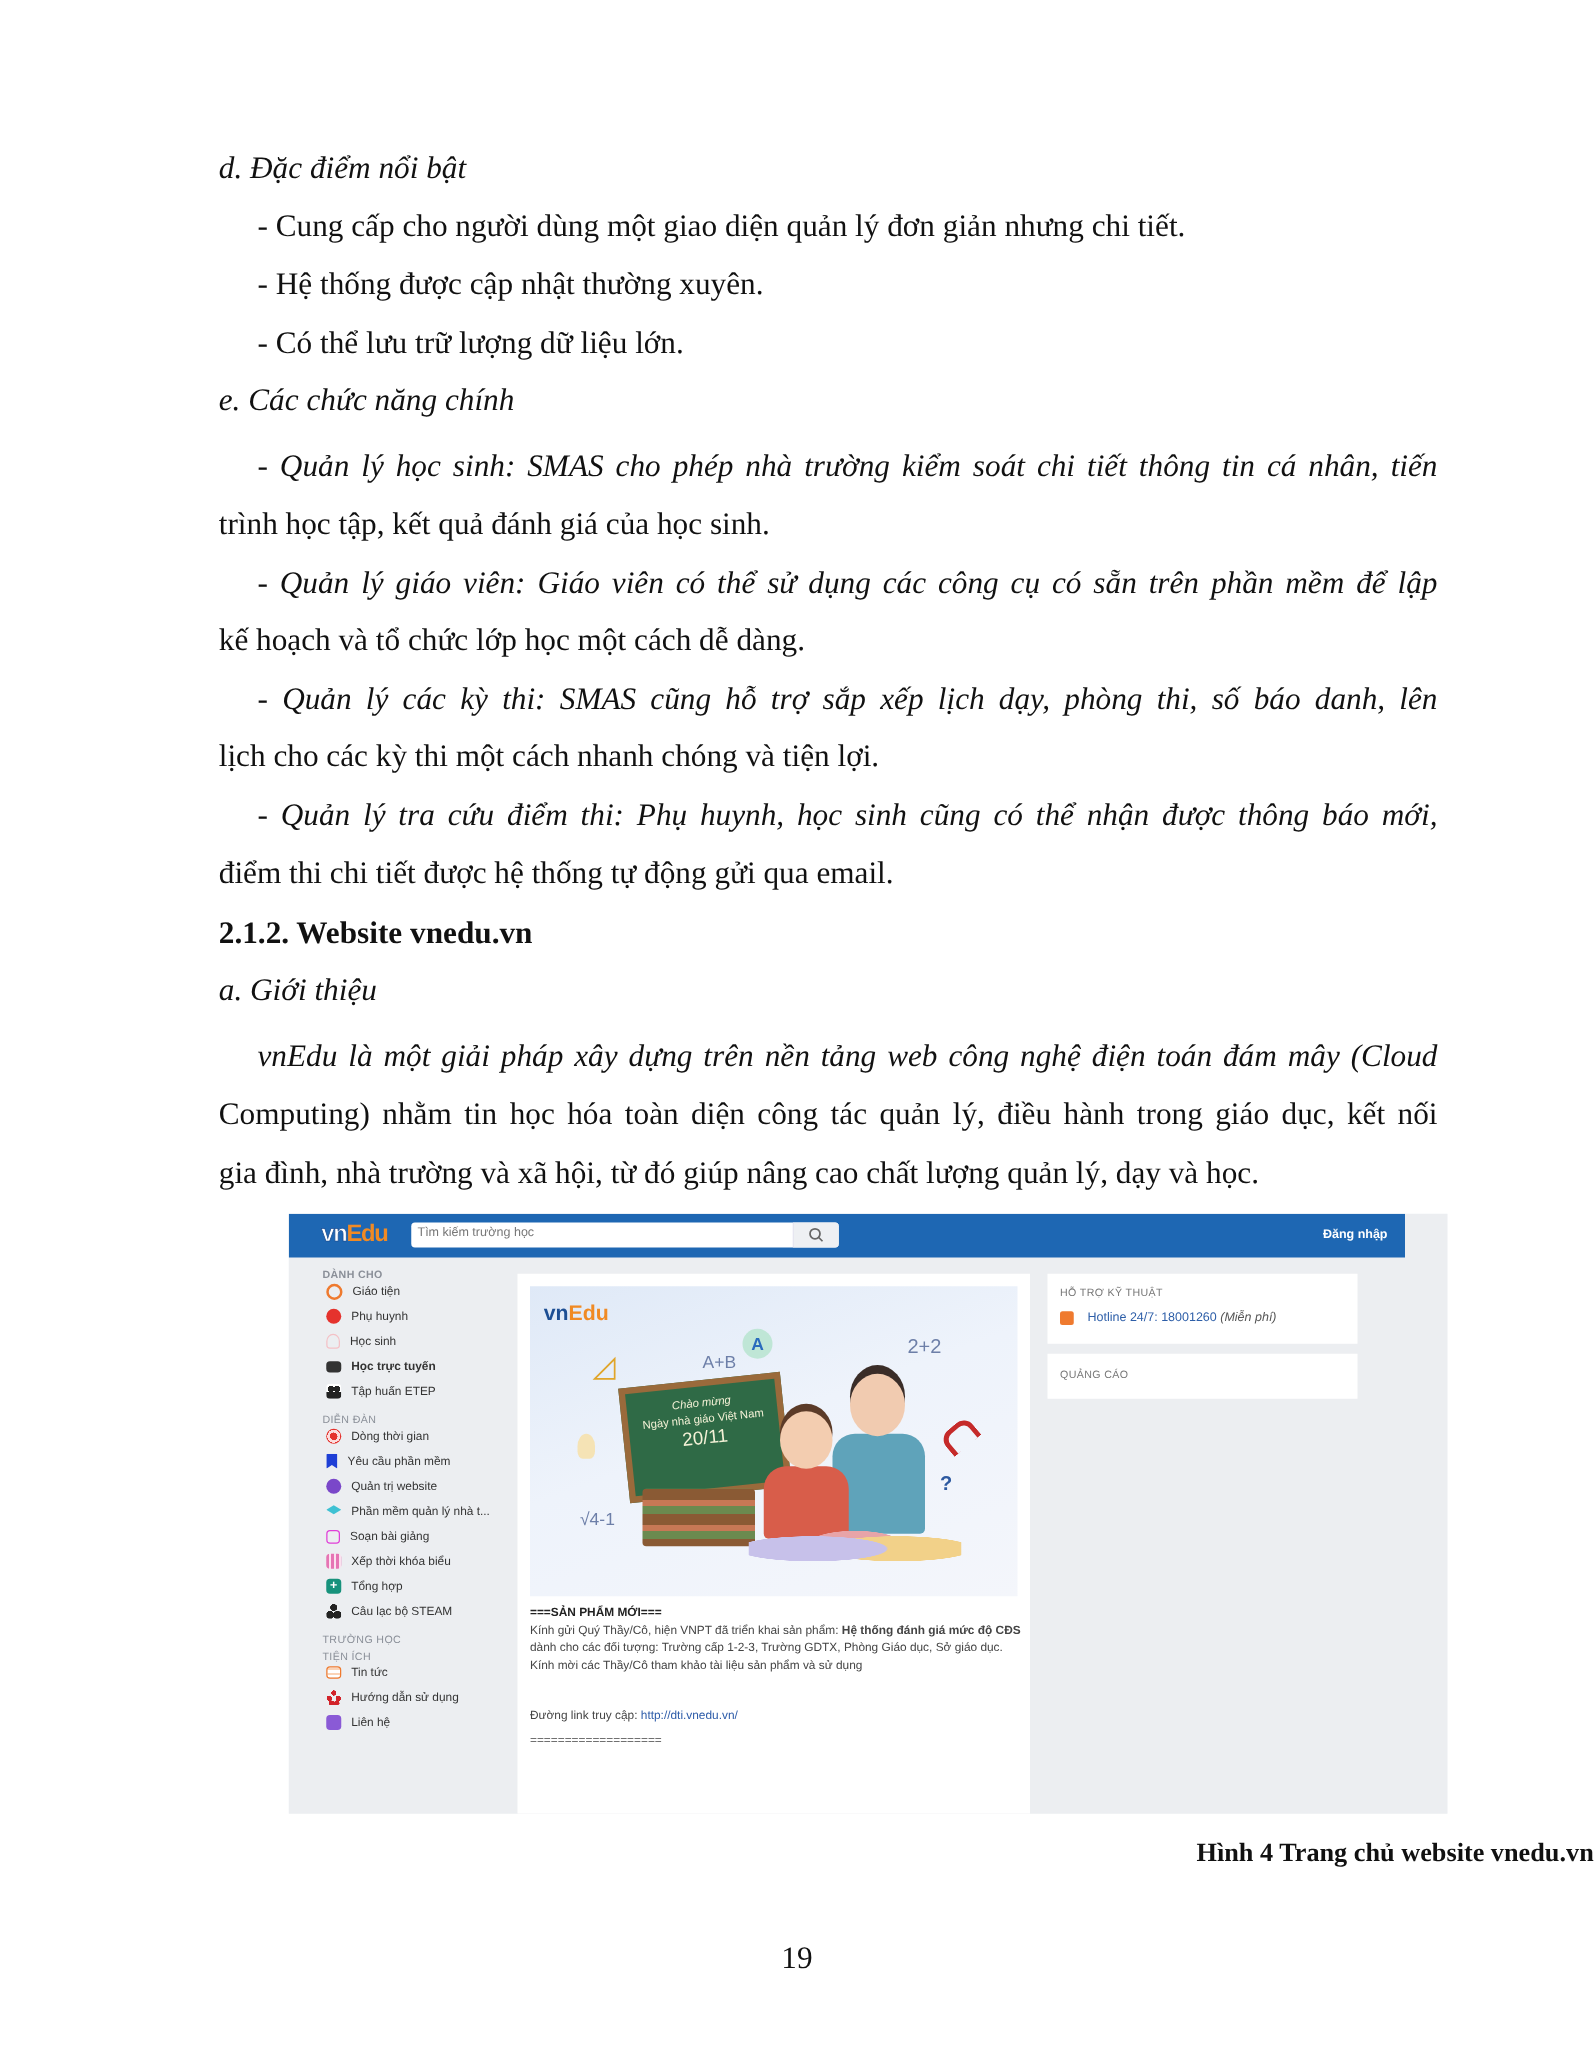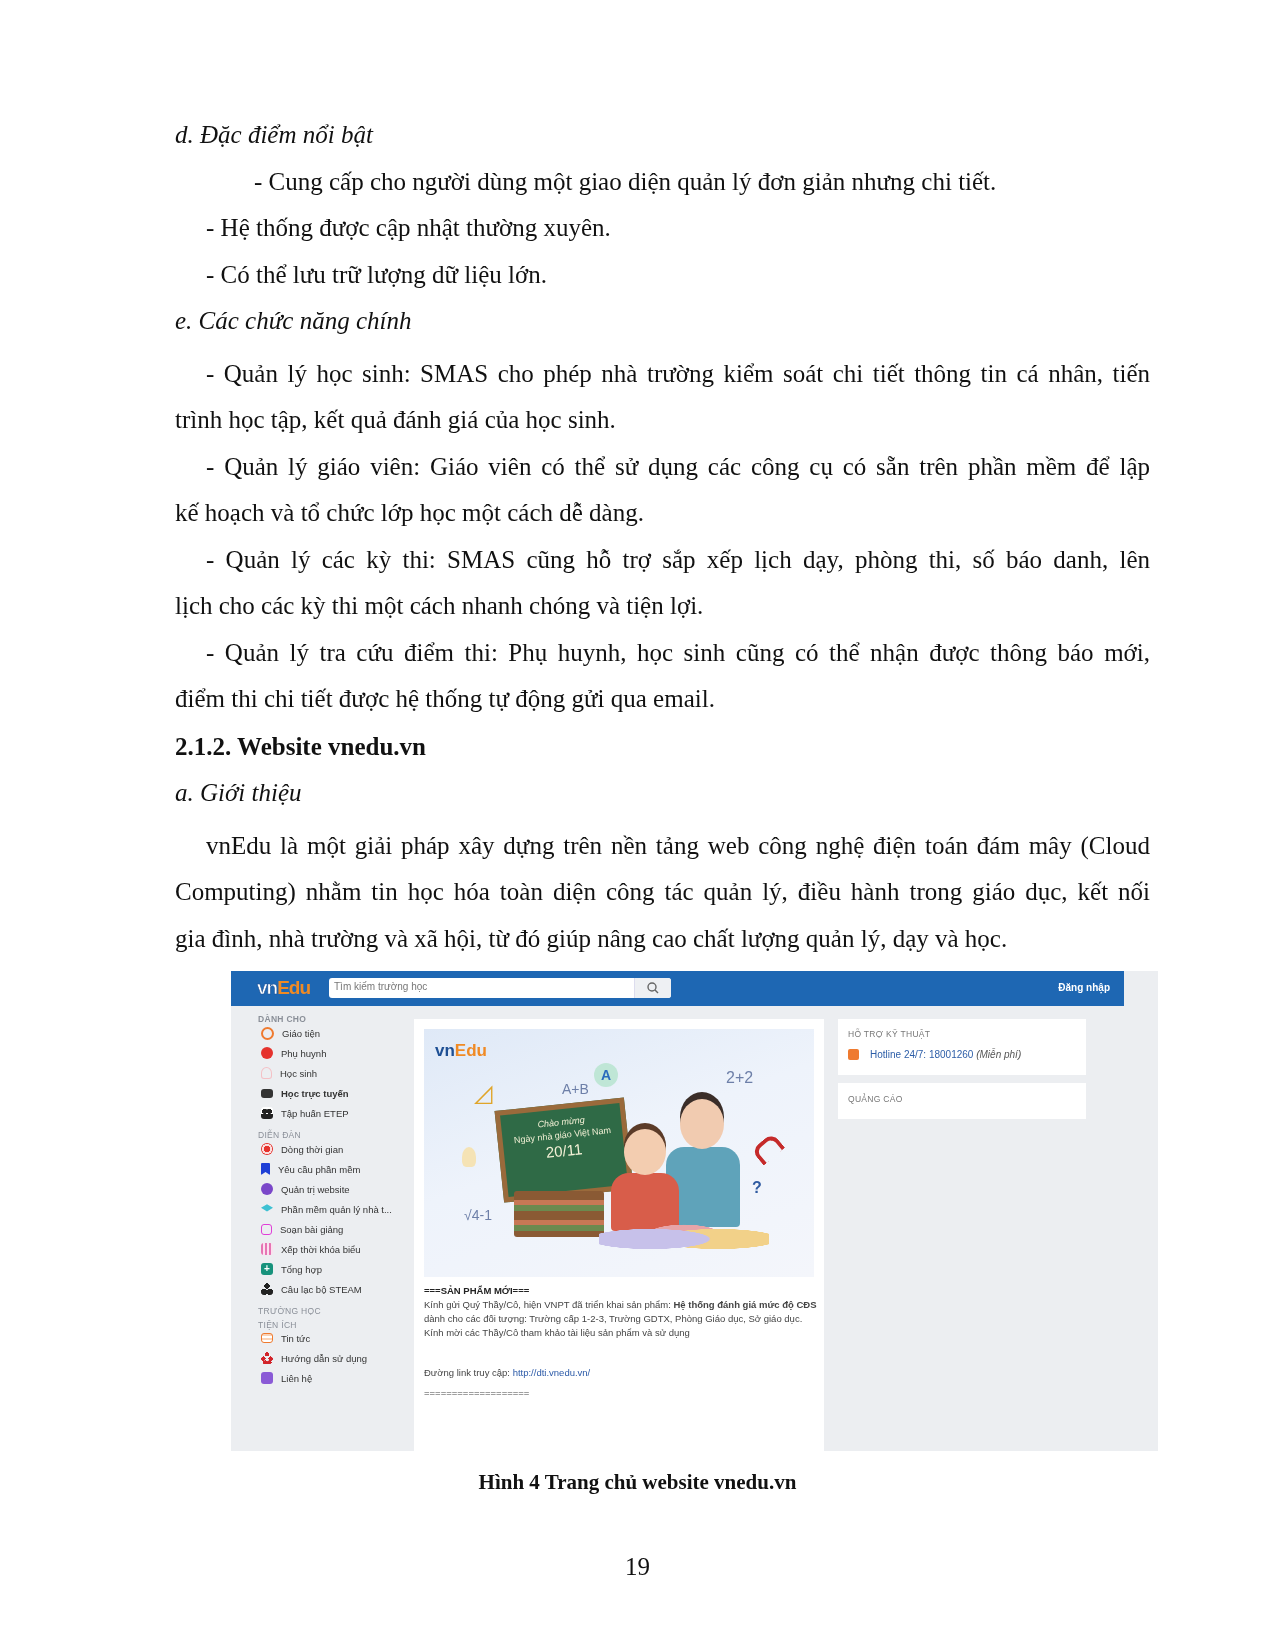--- a/index.html
+++ b/index.html
@@ -2,21 +2,21 @@
 <html><head>
 <meta charset="utf-8">
 <style>
   html, body { margin:0; padding:0; background:#ffffff; }
   body { width:1275px; height:1650px; position:relative; overflow:hidden; font-family:"Liberation Serif","DejaVu Serif",serif; color:#111; }
   .line { position:absolute; left:175px; font-size:25px; line-height:30px; white-space:nowrap; }
   .indent { left:206px; }
   .ital { font-style:italic; }
   .bold { font-weight:bold; }
   .justify { width:975px; text-align:justify; text-align-last:justify; }
-  .justify.indent { width:944px; }
+  .justify.indent { width:944px;font-style:italic; }
 
   
   #shot { position:absolute; left:231px; top:971px; width:893px; height:480px; background:#eceef1; overflow:hidden; font-family:"Liberation Sans","DejaVu Sans",sans-serif;padding-left:34px; }
   #shot .topbar { position:absolute; left:0; top:0; width:893px; height:35px; background:#1e67b3; }
   #shot .logo { position:absolute; left:26px; top:6px; font-size:19px; font-weight:bold; letter-spacing:-1px; color:#fff; }
   #shot .logo .vn { color:#ffffff; -webkit-text-stroke:0.6px #1d4f94; }
   #shot .logo .edu { color:#f08a24; }
   #shot .search { position:absolute; left:98px; top:7px; width:342px; height:20px; background:#fff; border-radius:3px; }
   #shot .search span.ph { position:absolute; left:5px; top:3px; font-size:10px; color:#777; }
   #shot .search .sbtn { position:absolute; right:0; top:0; width:36px; height:20px; background:#eef0f3; border-left:1px solid #dde; border-radius:0 3px 3px 0; }
@@ -44,28 +44,28 @@
   #shot .post { position:absolute; left:10px; top:265px; width:395px; font-size:9.5px; line-height:14px; color:#444; }
   #shot .post .ttl { font-weight:bold; color:#222; }
   #shot .post a { color:#2b5aa8; text-decoration:none; }
   #shot .right { position:absolute; left:607px; top:0; }
   #shot .card { position:absolute; left:0; width:248px; background:#fff; }
   #shot .card .ch { position:absolute; left:10px; top:10px; font-size:8.5px; color:#777; letter-spacing:0.3px; }
   #shot .hotline { position:absolute; left:10px; top:30px; font-size:10px; color:#2d5ea8; display:flex; align-items:flex-end; }
   #shot .hotline .ic { width:11px; height:11px; background:#ef7a2f; border-radius:2px; margin-right:11px; }
   #shot .hotline i { color:#555; }
 
-  #caption { position:absolute; left:0; width:1275px; top:1470px; text-align:center; font-weight:bold; font-size:21px; }
+  #caption { position:absolute; left:0; width:1275px; top:1470px; text-align:right; font-weight:bold; font-size:21px; }
   #pagenum { position:absolute; left:0; width:1275px; top:1553px; text-align:center; font-size:25px; }
 </style>
 </head>
 <body>
 
 <div class="line ital" style="top:120px;">d. Đặc điểm nổi bật</div>
-<div class="line indent" style="top:167px;margin-left:48px;">- Cung cấp cho người dùng một giao diện quản lý đơn giản nhưng chi tiết.</div>
+<div class="line indent" style="top:167px;">- Cung cấp cho người dùng một giao diện quản lý đơn giản nhưng chi tiết.</div>
 <div class="line indent" style="top:213px;">- Hệ thống được cập nhật thường xuyên.</div>
 <div class="line indent" style="top:260px;">- Có thể lưu trữ lượng dữ liệu lớn.</div>
 
 <div class="line ital" style="top:306px;font-style:italic;">e. Các chức năng chính</div>
 <div class="line indent justify" style="top:359px;">- Quản lý học sinh: SMAS cho phép nhà trường kiểm soát chi tiết thông tin cá nhân, tiến</div>
 <div class="line" style="top:405px;">trình học tập, kết quả đánh giá của học sinh.</div>
 <div class="line indent justify" style="top:452px;">- Quản lý giáo viên: Giáo viên có thể sử dụng các công cụ có sẵn trên phần mềm để lập</div>
 <div class="line" style="top:498px;">kế hoạch và tổ chức lớp học một cách dễ dàng.</div>
 <div class="line indent justify" style="top:545px;">- Quản lý các kỳ thi: SMAS cũng hỗ trợ sắp xếp lịch dạy, phòng thi, số báo danh, lên</div>
 <div class="line" style="top:591px;">lịch cho các kỳ thi một cách nhanh chóng và tiện lợi.</div>

